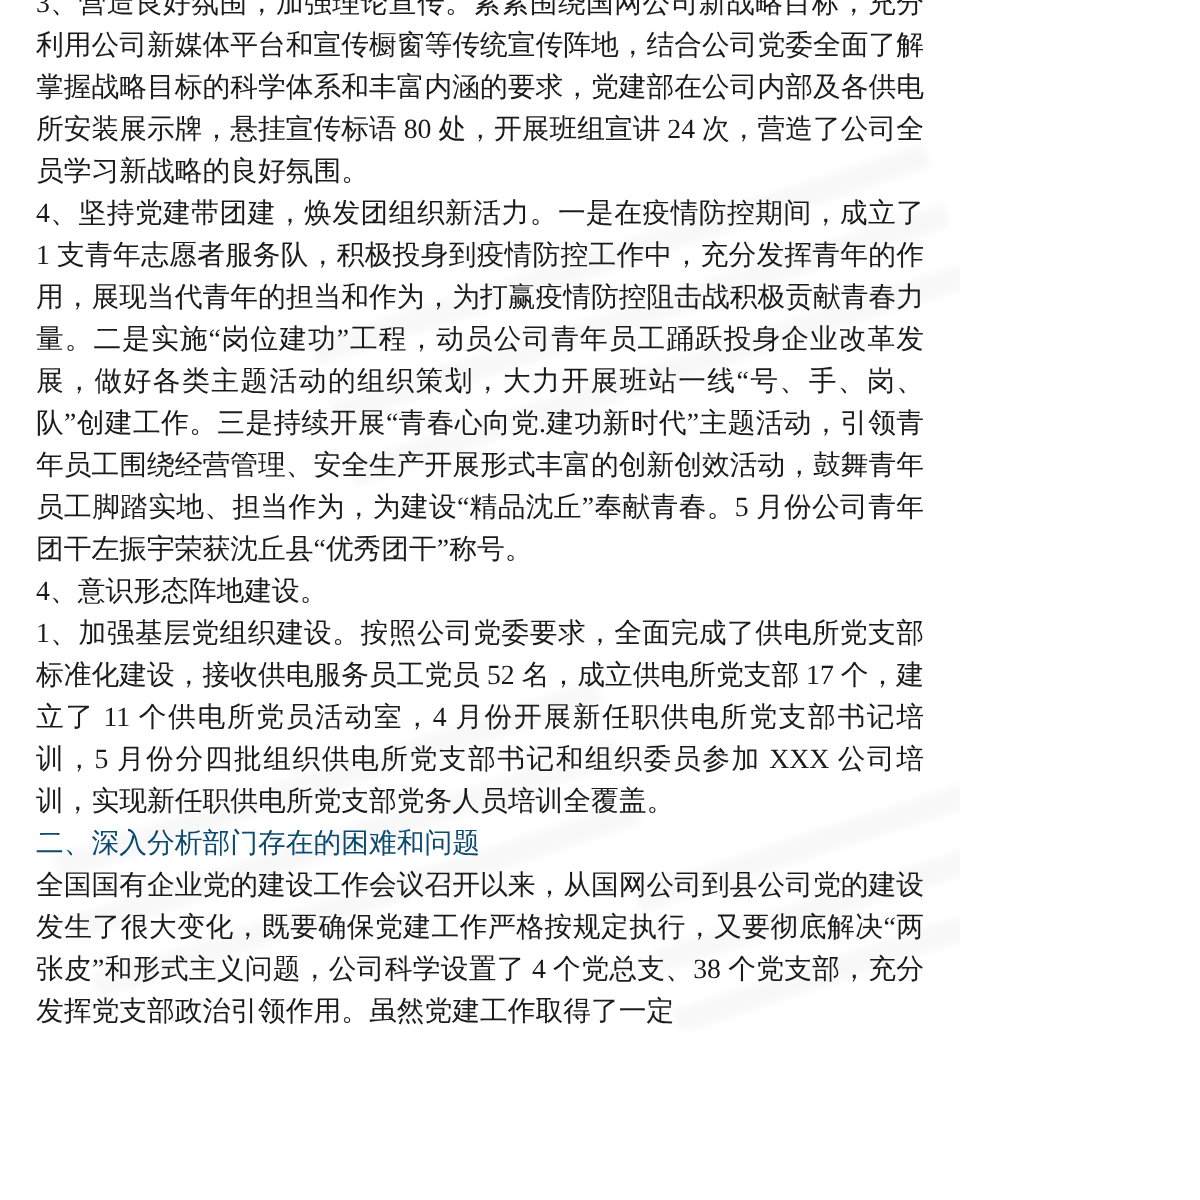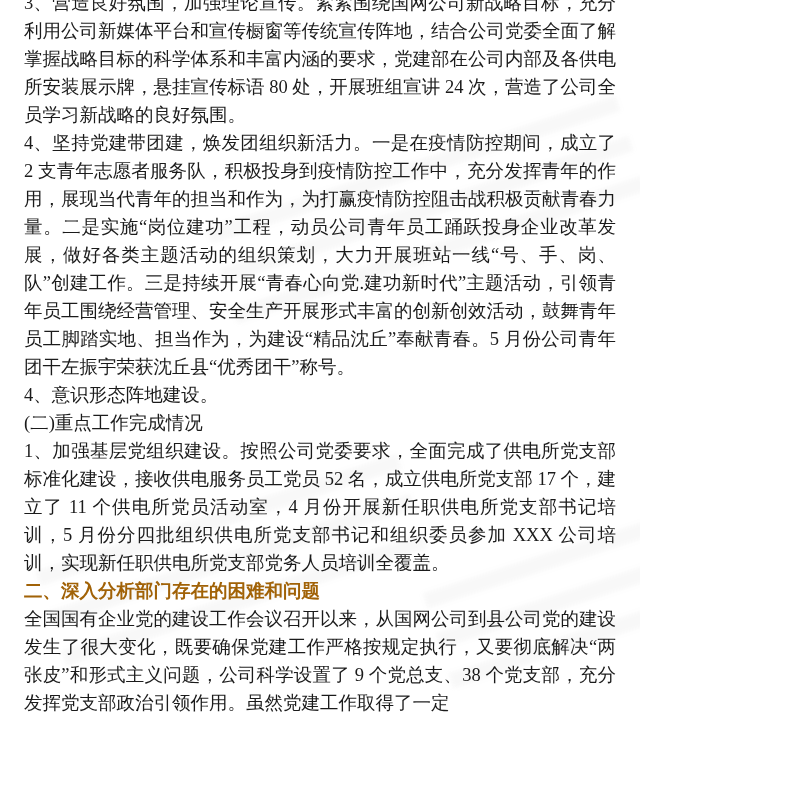--- a/index.html
+++ b/index.html
@@ -29,22 +29,22 @@
     line-height: 28px;
     color: #1b1b1b;
     text-align: justify;
   }
   .doc-content p {
     margin: 0;
     padding: 0;
     word-break: break-all;
   }
   .doc-content p.bold-heading {
-    font-weight: bold;
-    color: #a16207;
+    font-weight: normal;
+    color: #0c4a6e;
   }
   
   .watermark {
     position: absolute;
     pointer-events: none;
     transform: rotate(-18deg);
     background: repeating-linear-gradient(
       0deg,
       rgba(130,130,130,0.055) 0 16px,
       transparent 16px 42px
@@ -59,21 +59,20 @@
 <body>
 
 <div class="page">
 
   <div class="watermark wm-1"></div>
   <div class="watermark wm-2"></div>
   <div class="watermark wm-3"></div>
 
   <div class="doc-content">
     <p>3、营造良好氛围，加强理论宣传。紧紧围绕国网公司新战略目标，充分利用公司新媒体平台和宣传橱窗等传统宣传阵地，结合公司党委全面了解掌握战略目标的科学体系和丰富内涵的要求，党建部在公司内部及各供电所安装展示牌，悬挂宣传标语 80 处，开展班组宣讲 24 次，营造了公司全员学习新战略的良好氛围。</p>
-    <p>4、坚持党建带团建，焕发团组织新活力。一是在疫情防控期间，成立了 2 支青年志愿者服务队，积极投身到疫情防控工作中，充分发挥青年的作用，展现当代青年的担当和作为，为打赢疫情防控阻击战积极贡献青春力量。二是实施“岗位建功”工程，动员公司青年员工踊跃投身企业改革发展，做好各类主题活动的组织策划，大力开展班站一线“号、手、岗、队”创建工作。三是持续开展“青春心向党.建功新时代”主题活动，引领青年员工围绕经营管理、安全生产开展形式丰富的创新创效活动，鼓舞青年员工脚踏实地、担当作为，为建设“精品沈丘”奉献青春。5 月份公司青年团干左振宇荣获沈丘县“优秀团干”称号。</p>
+    <p>4、坚持党建带团建，焕发团组织新活力。一是在疫情防控期间，成立了 1 支青年志愿者服务队，积极投身到疫情防控工作中，充分发挥青年的作用，展现当代青年的担当和作为，为打赢疫情防控阻击战积极贡献青春力量。二是实施“岗位建功”工程，动员公司青年员工踊跃投身企业改革发展，做好各类主题活动的组织策划，大力开展班站一线“号、手、岗、队”创建工作。三是持续开展“青春心向党.建功新时代”主题活动，引领青年员工围绕经营管理、安全生产开展形式丰富的创新创效活动，鼓舞青年员工脚踏实地、担当作为，为建设“精品沈丘”奉献青春。5 月份公司青年团干左振宇荣获沈丘县“优秀团干”称号。</p>
     <p>4、意识形态阵地建设。</p>
-    <p>(二)重点工作完成情况</p>
     <p>1、加强基层党组织建设。按照公司党委要求，全面完成了供电所党支部标准化建设，接收供电服务员工党员 52 名，成立供电所党支部 17 个，建立了 11 个供电所党员活动室，4 月份开展新任职供电所党支部书记培训，5 月份分四批组织供电所党支部书记和组织委员参加 XXX 公司培训，实现新任职供电所党支部党务人员培训全覆盖。</p>
     <p class="bold-heading">二、深入分析部门存在的困难和问题</p>
-    <p>全国国有企业党的建设工作会议召开以来，从国网公司到县公司党的建设发生了很大变化，既要确保党建工作严格按规定执行，又要彻底解决“两张皮”和形式主义问题，公司科学设置了 9 个党总支、38 个党支部，充分发挥党支部政治引领作用。虽然党建工作取得了一定</p>
+    <p>全国国有企业党的建设工作会议召开以来，从国网公司到县公司党的建设发生了很大变化，既要确保党建工作严格按规定执行，又要彻底解决“两张皮”和形式主义问题，公司科学设置了 4 个党总支、38 个党支部，充分发挥党支部政治引领作用。虽然党建工作取得了一定</p>
   </div>
 
 </div>
 
 </body></html>

